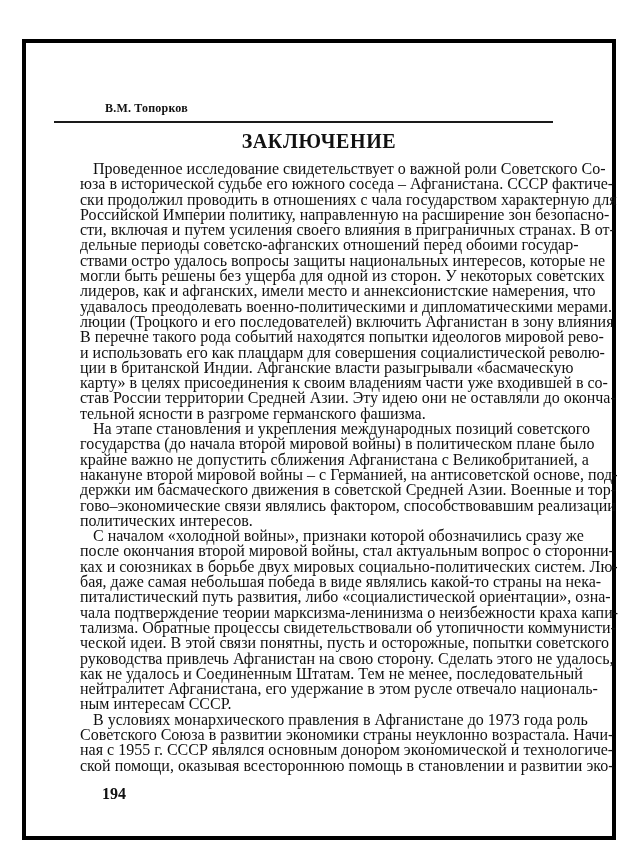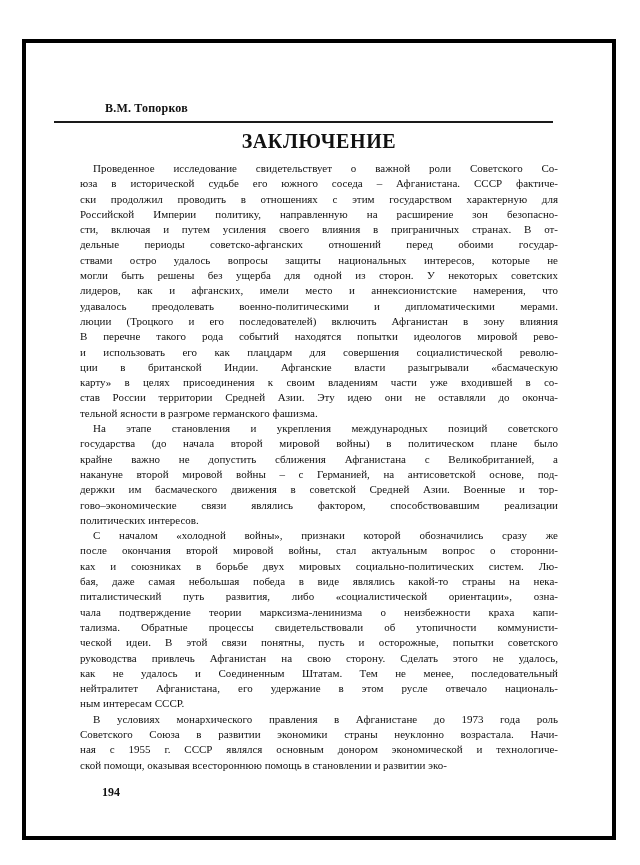--- a/index.html
+++ b/index.html
@@ -44,55 +44,55 @@
     text-align: center;
     font-size: 20px;
     font-weight: bold;
     letter-spacing: 0.6px;
     line-height: 20px;
   }
   .body-text {
     position: absolute;
     left: 54px; top: 118px;
     width: 478px;
-    font-size: 11px;
+    font-size: 16px;
     line-height: 15.3px;
   }
   .line {
     text-align: justify;
     text-align-last: justify;
     -moz-text-align-last: justify;
     height: 15.3px;
     white-space: nowrap;
   }
   .line.first { text-indent: 13px; }
   .line.last {
     text-align-last: left;
     -moz-text-align-last: left;
   }
   .page-number {
     position: absolute;
     left: 76px; top: 742px;
-    font-size: 12px;
+    font-size: 16px;
     font-weight: bold;
   }
 </style>
 </head>
 <body>
 
 <div class="canvas">
   <div class="page-frame">
     <div class="running-head">В.М. Топорков</div>
     <div class="header-rule"></div>
     <div class="title">ЗАКЛЮЧЕНИЕ</div>
     <div class="body-text" id="body-text">
         <div>
           <div class="line first">Проведенное исследование свидетельствует о важной роли Советского Со-</div>
           <div class="line">юза в исторической судьбе его южного соседа – Афганистана. СССР фактиче-</div>
-          <div class="line">ски продолжил проводить в отношениях с этим государством характерную для</div>
+          <div class="line">ски продолжил проводить в отношениях с чала государством характерную для</div>
           <div class="line">Российской Империи политику, направленную на расширение зон безопасно-</div>
           <div class="line">сти, включая и путем усиления своего влияния в приграничных странах. В от-</div>
           <div class="line">дельные периоды советско-афганских отношений перед обоими государ-</div>
           <div class="line">ствами остро удалось вопросы защиты национальных интересов, которые не</div>
           <div class="line">могли быть решены без ущерба для одной из сторон. У некоторых советских</div>
           <div class="line">лидеров, как и афганских, имели место и аннексионистские намерения, что</div>
           <div class="line">удавалось преодолевать военно-политическими и дипломатическими мерами.</div>
           <div class="line">люции (Троцкого и его последователей) включить Афганистан в зону влияния</div>
           <div class="line">В перечне такого рода событий находятся попытки идеологов мировой рево-</div>
           <div class="line">и использовать его как плацдарм для совершения социалистической револю-</div>

